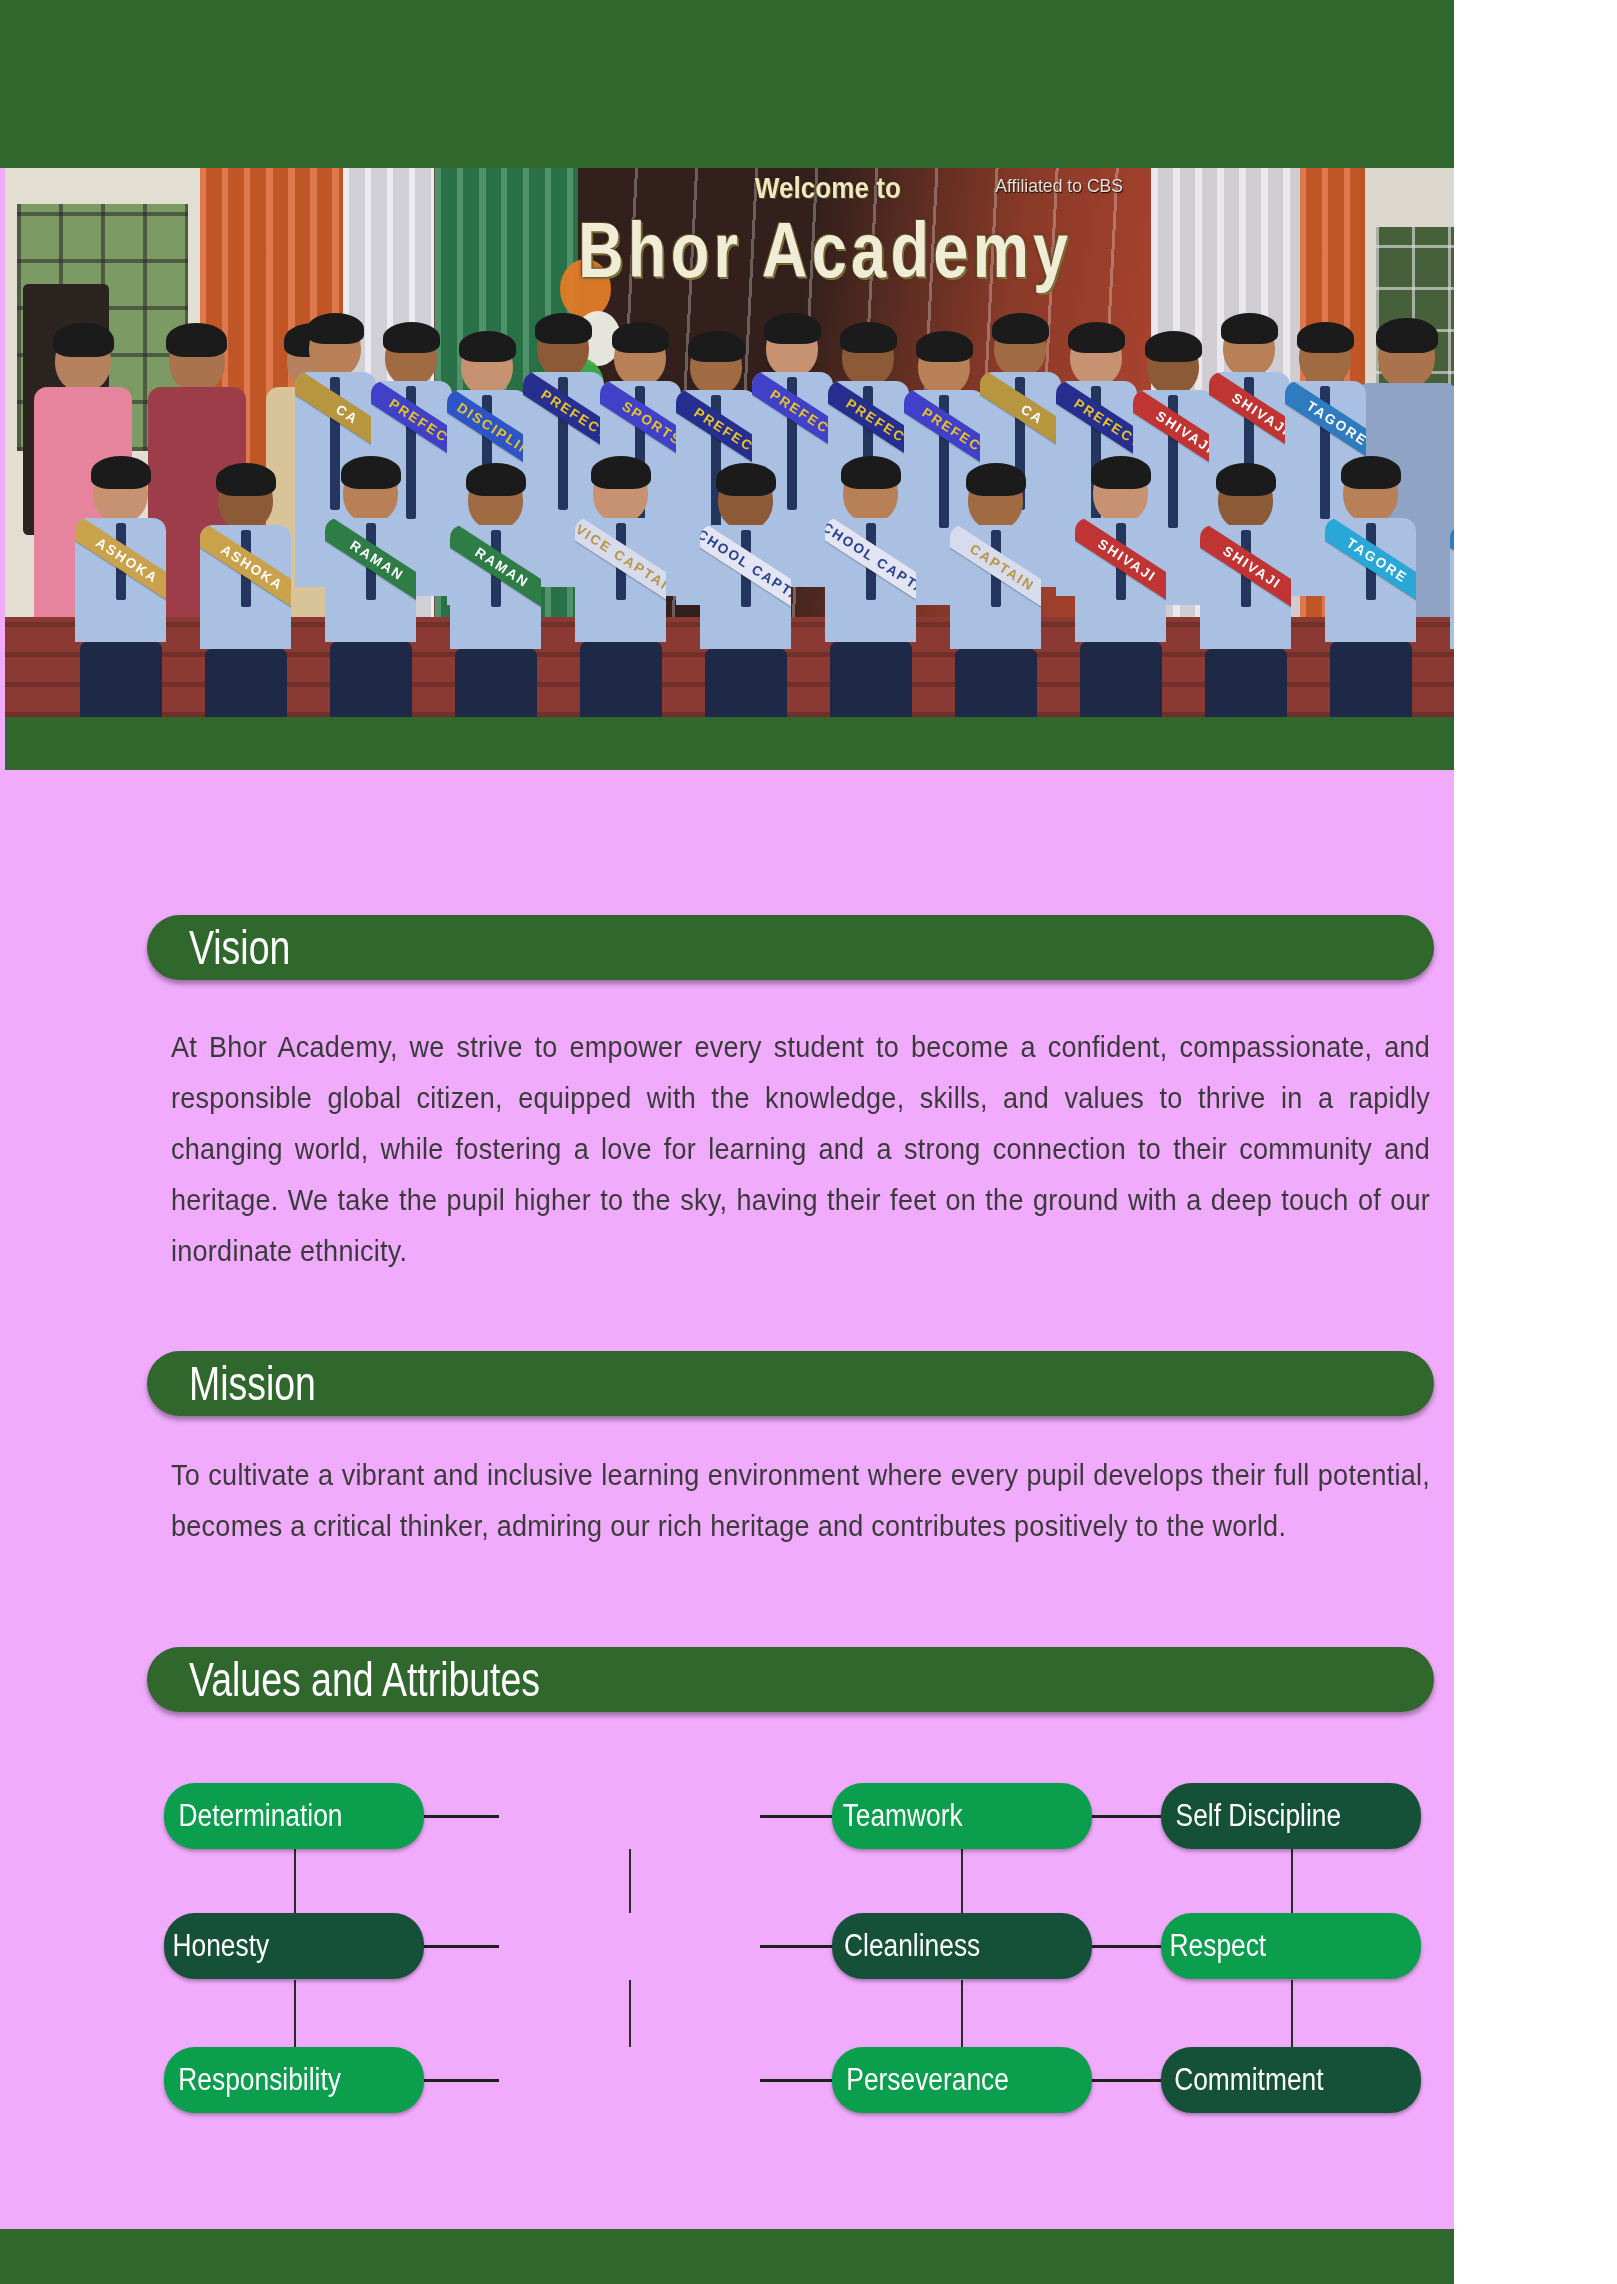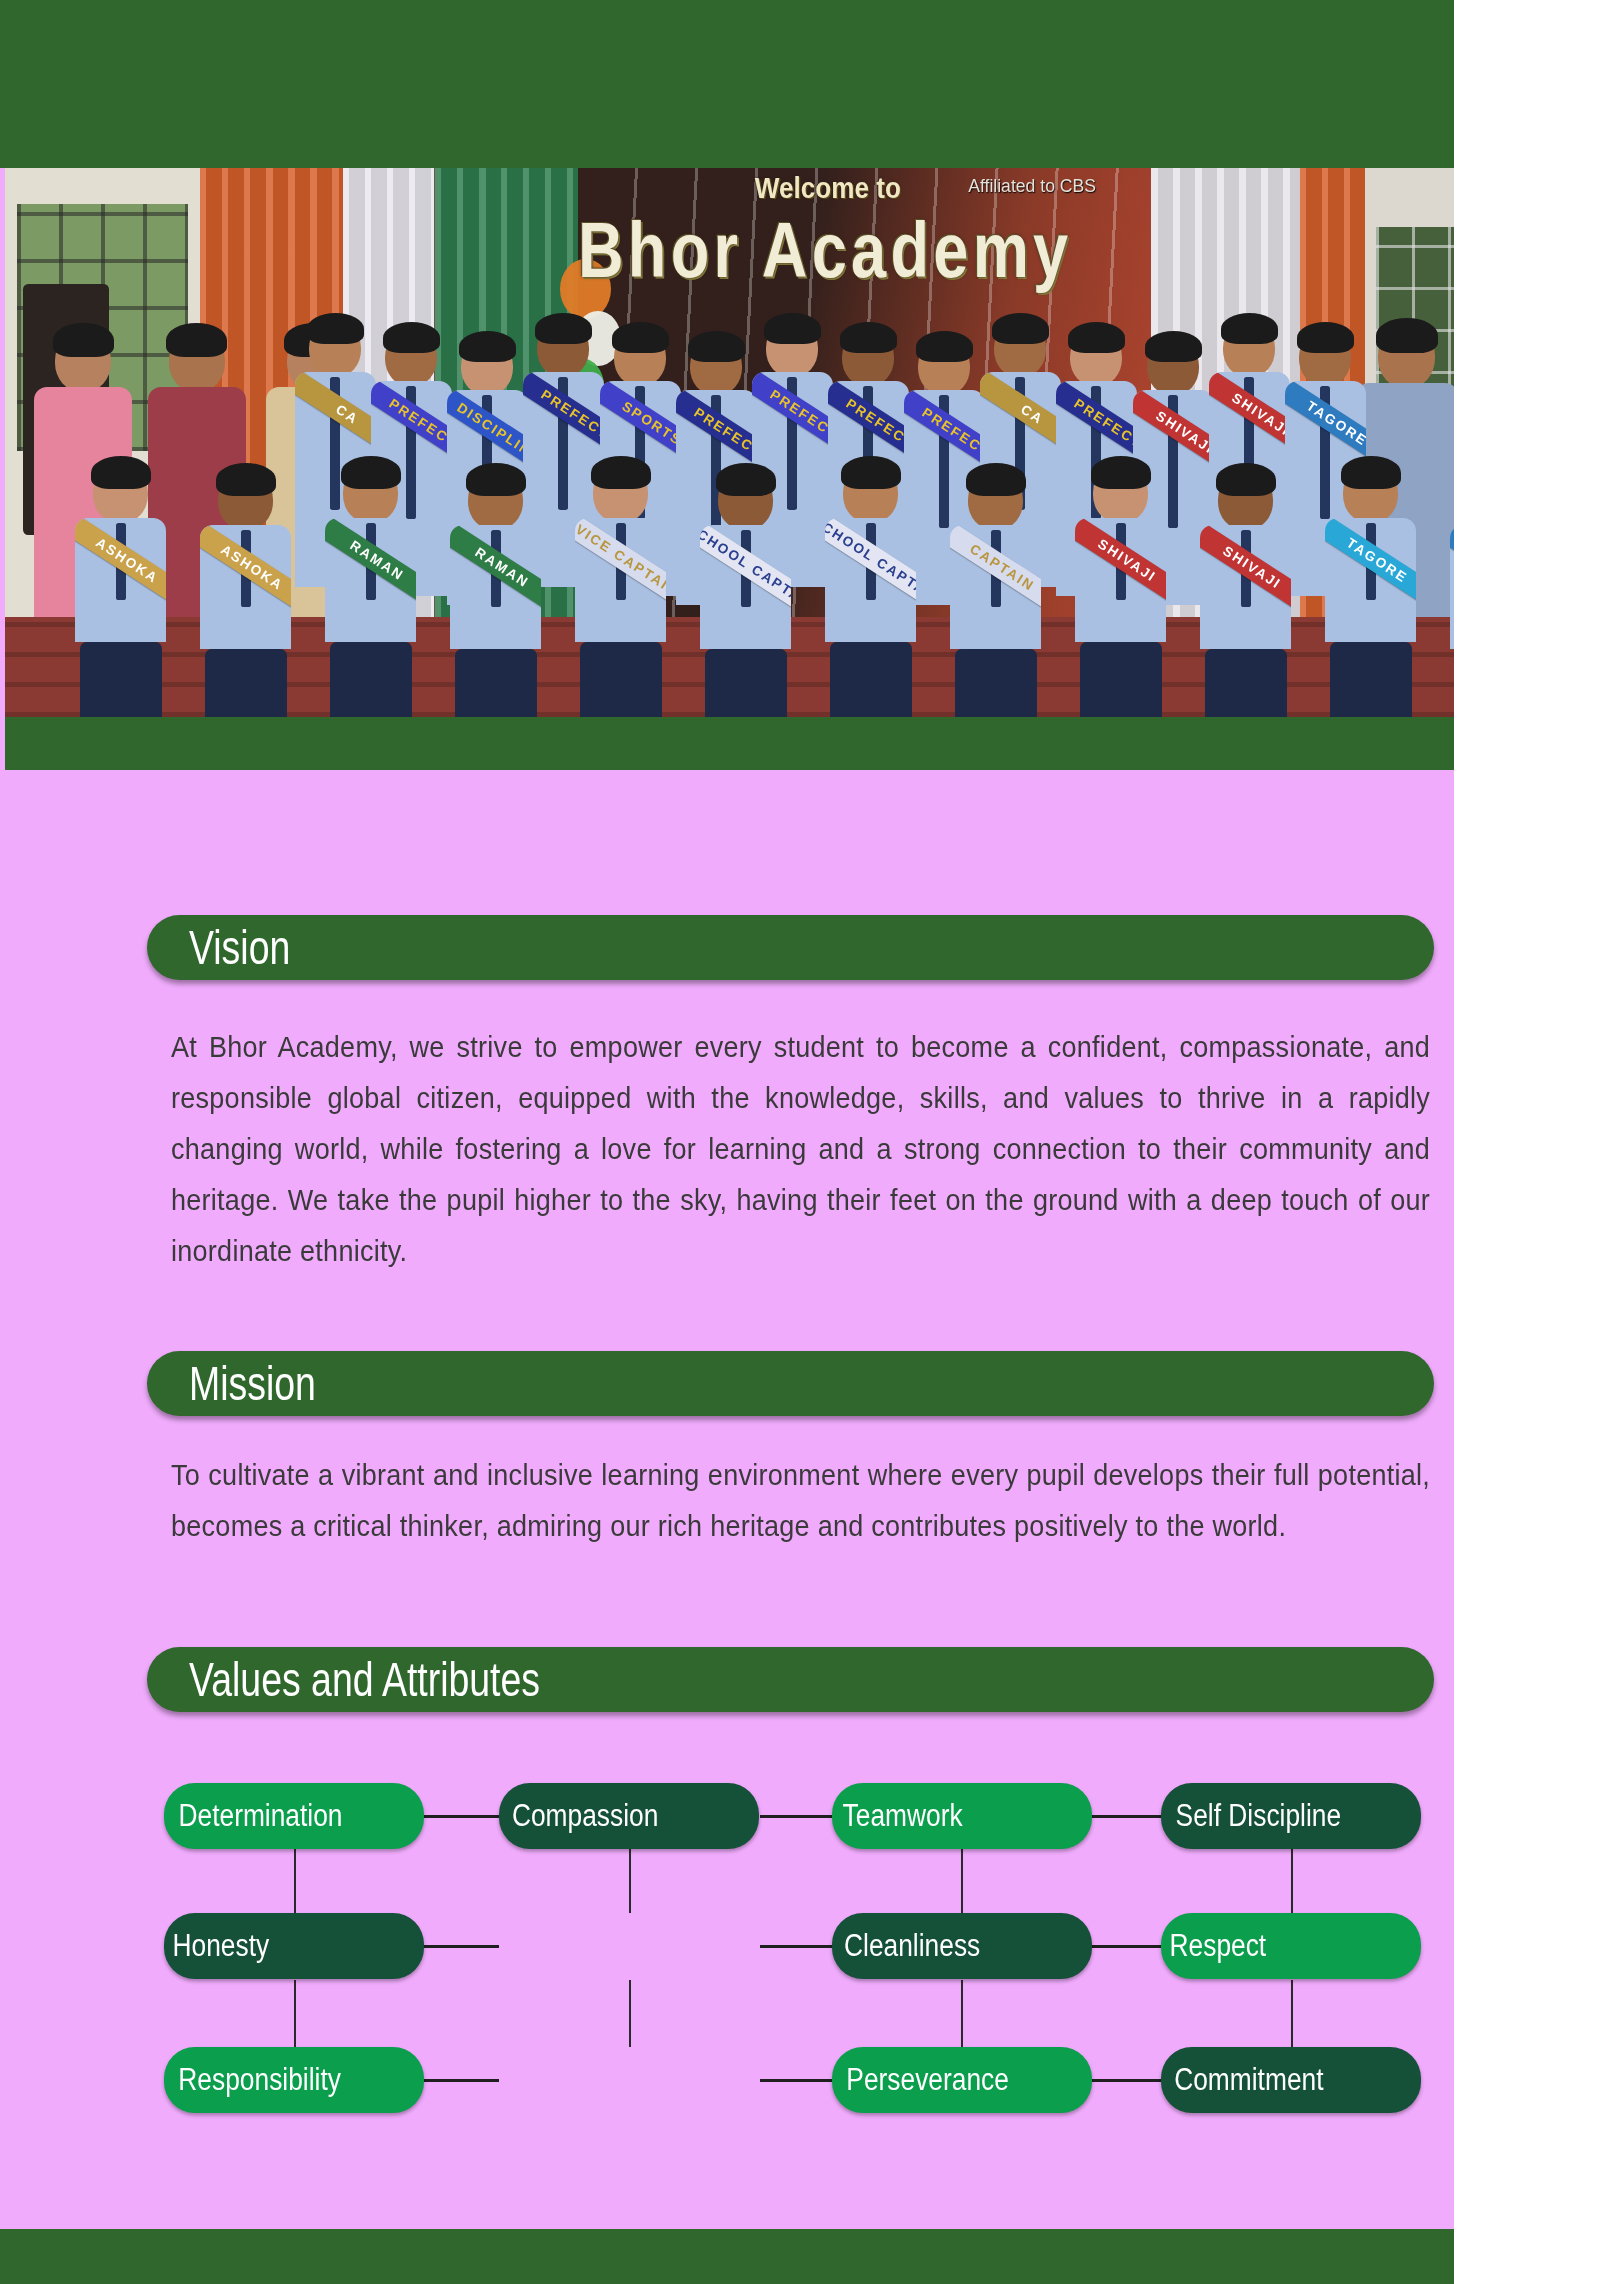--- a/index.html
+++ b/index.html
@@ -35,21 +35,21 @@
   .window-far-right{position:absolute;left:1557px;top:39px;width:51px;height:325px;background:#517043;
       background-image:repeating-linear-gradient(0deg,rgba(230,230,230,.5) 0 3.3px,transparent 3.3px 39px);}
   .balloon{position:absolute;border-radius:50%;opacity:.95;}
   .banner-welcome{position:absolute;left:700px;top:3.9px;width:273px;text-align:center;
       font-size:29px;font-weight:bold;color:#efe8c2;text-shadow:0 0 2.6px #2a1a10,1.3px 1.3px 0 #6b5a1e;
       transform:scaleX(.9);transform-origin:left top;white-space:nowrap;}
   .banner-school{position:absolute;left:573px;top:38px;width:560px;text-align:center;
       font-size:77px;font-weight:bold;color:#f1ecd6;letter-spacing:5.2px;white-space:nowrap;
       text-shadow:0 0 3.9px #3a2a14,2px 2px 0 #8c8440,-1.3px -1.3px 0 #6b6430;transform:scaleX(.82);transform-origin:left top;}
   .banner-affil{position:absolute;left:963px;top:7.8px;width:182px;font-size:17.6px;color:#e5e2da;
-      text-shadow:0.7px 0.7px 1.3px #000;white-space:nowrap;}
+      text-shadow:0.7px 0.7px 1.3px #000;white-space:nowrap;text-align:center;}
   .carpet{position:absolute;left:0;top:449px;width:1608px;height:100px;background:#8a3a33;z-index:3;
       background-image:repeating-linear-gradient(0deg,rgba(0,0,0,.18) 0 5.2px,transparent 5.2px 30px);}
   .person{position:absolute;}
   .person .head{position:relative;margin:0 auto;border-radius:50% 50% 46% 46%;}
   .person .hair{position:absolute;left:-2.6px;top:-6.5px;right:-2.6px;height:55%;background:#1b1b1b;border-radius:50% 50% 30% 30%;}
   .person .torso{position:relative;margin:-5.2px auto 0;border-radius:13px 13px 0 0;overflow:hidden;}
   .person .tie{position:absolute;left:50%;top:5.2px;width:10.4px;height:62%;margin-left:-5.2px;background:#24365e;border-radius:2.6px;}
   .person .sash{position:absolute;left:-52px;top:31px;width:208px;height:23.4px;transform:rotate(33deg);
       display:flex;align-items:center;justify-content:center;font-weight:bold;font-size:13.7px;letter-spacing:2px;
       color:#fff;white-space:nowrap;box-shadow:0 0.7px 1.3px rgba(0,0,0,.35);}
@@ -410,23 +410,20 @@
   <div id="mission-para" class="para">To cultivate a vibrant and inclusive learning environment where every pupil develops their full potential, becomes a critical thinker, admiring our rich heritage and contributes positively to the world.</div>
 
   <div id="values-pill" class="sec-pill">
     <span>Values and Attributes</span>
   </div>
 
   <div id="values-grid">
       <div class="vpill light" style="left: 0px; top: 0px;">
         <span>Determination</span>
       </div>
-      <div class="vpill dark" style="left: 335px; top: 0px;">
-        <span>Compassion</span>
-      </div>
       <div class="vpill light" style="left: 668px; top: 0px;">
         <span>Teamwork</span>
       </div>
       <div class="vpill dark" style="left: 997px; top: 0px;">
         <span>Self Discipline</span>
       </div>
       <div class="conn-h" style="left: 260px; top: 32px; width: 75px;"></div>
       <div class="conn-h" style="left: 596px; top: 32px; width: 72px;"></div>
       <div class="conn-h" style="left: 928px; top: 32px; width: 69px;"></div>
       <div class="vpill dark" style="left: 0px; top: 130px;">

